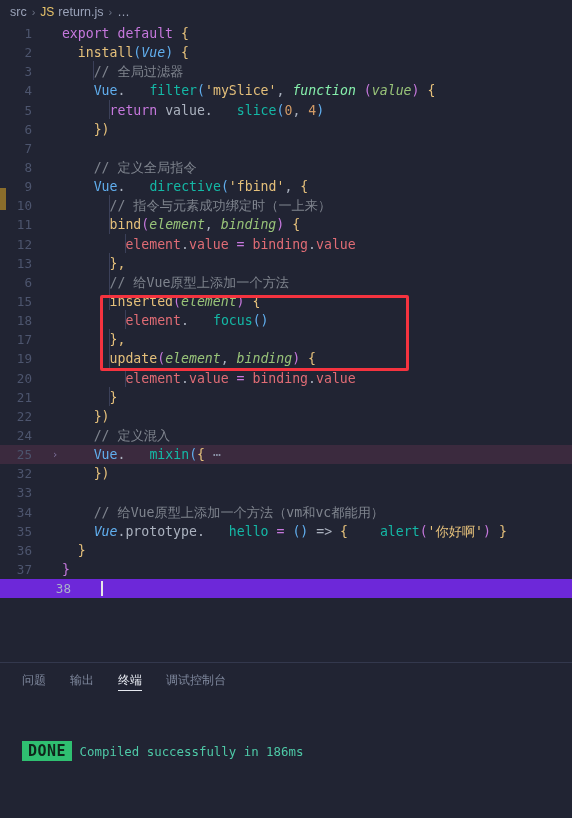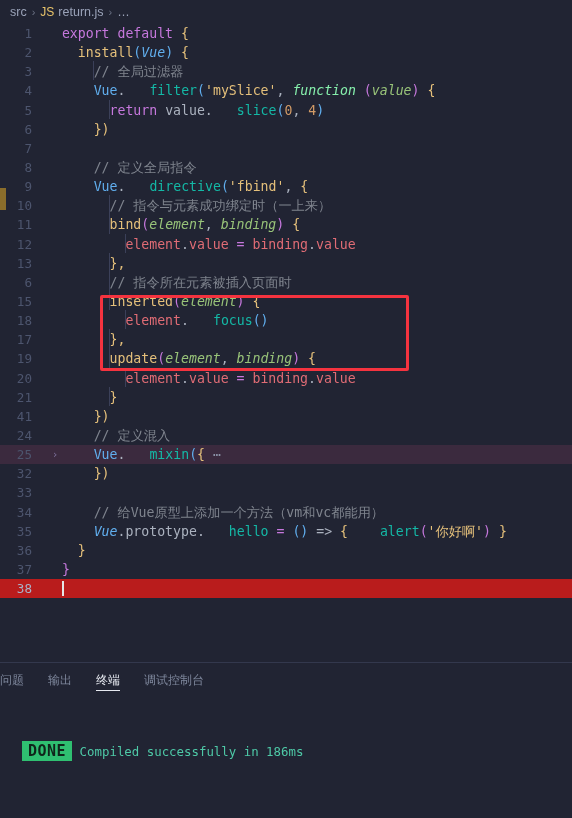--- a/index.html
+++ b/index.html
@@ -49,21 +49,21 @@
     white-space: pre;
   }
   .row .lnum {
     width: 46px; text-align: right; padding-right: 14px;
     color: #4d556e; font-size: 12.6px;
     flex: none;
     font-family: "DejaVu Sans Mono", monospace;
   }
   .row.active .lnum { color: #aab2c9; }
   .row.folded-hl { background: #3b2a3e; justify-content: flex-end; }
-  .row.cursor-line { background: #b91c1c; }
+  .row.cursor-line { background: #6d28d9; padding-left: 39px; }
   .fold-arrow {
     position: absolute; left: 48px; width: 14px; text-align: center;
     color: #7b6f99; font-size: 11px;
   }
   .codetext { flex: 1; position: relative; }
   .ind { position: relative; }
   .ind::before {
     content: ""; position: absolute; left: -0.9px; top: -3px;
     width: 1px; height: 19.2px; background: #3b4059;
   }
@@ -104,21 +104,21 @@
   }
 
   
   .panel {
     position: absolute; left: 0; bottom: 0; width: 572px; height: 156px;
     background: #212433;
     border-top: 1px solid #33384d;
   }
   .panel-tabs {
     display: flex; align-items: flex-end; height: 34px;
-    gap: 24px;
+    padding-left: 22px; gap: 24px;
     font-family: "Liberation Sans", sans-serif;
     font-size: 12px;
   }
   .ptab { color: #7e879c; position: relative; height: 34px; line-height: 34px; }
   .ptab.active { color: #e6e9f0; }
   .ptab.active::after {
     content: ""; position: absolute; left: 0; right: 0; bottom: 6px;
     height: 1px; background: #e6e9f0;
   }
   .term-body {
@@ -219,21 +219,21 @@
         <span class="codetext">          <span class="ind"></span><span class="prop">element</span><span class="punc">.</span><span class="prop">value</span><span class="op"> = </span><span class="prop">binding</span><span class="punc">.</span><span class="prop">value</span></span>
       </div>
 
       <div class="row">
         <span class="lnum">13</span>
         <span class="codetext">        <span class="ind"></span><span class="par2">},</span></span>
       </div>
 
       <div class="row">
         <span class="lnum">6</span>
-        <span class="codetext">        <span class="ind"></span><span class="com">// 指令所在元素被插入页面时</span></span>
+        <span class="codetext">        <span class="ind"></span><span class="com">// 给Vue原型上添加一个方法</span></span>
       </div>
 
       <div class="row">
         <span class="lnum">15</span>
         <span class="codetext">        <span class="ind"></span><span class="fn">inserted</span><span class="par3">(</span><span class="propit">element</span><span class="par3">)</span><span class="par2"> {</span></span>
       </div>
 
       <div class="row">
         <span class="lnum">18</span>
         <span class="codetext">          <span class="ind"></span><span class="prop">element</span><span class="punc">.</span><span class="meth">focus</span><span class="par1">()</span></span>
@@ -254,21 +254,21 @@
         <span class="lnum">20</span>
         <span class="codetext">          <span class="ind"></span><span class="prop">element</span><span class="punc">.</span><span class="prop">value</span><span class="op"> = </span><span class="prop">binding</span><span class="punc">.</span><span class="prop">value</span></span>
       </div>
 
       <div class="row">
         <span class="lnum">21</span>
         <span class="codetext">        <span class="ind"></span><span class="par2">}</span></span>
       </div>
 
       <div class="row">
-        <span class="lnum">41</span>
+        <span class="lnum">22</span>
         <span class="codetext">      <span class="par2">})</span></span>
       </div>
 
 
       <div class="row">
         <span class="lnum">24</span>
         <span class="codetext">      <span class="com">// 定义混入</span></span>
       </div>
 
       <div class="row folded-hl">

